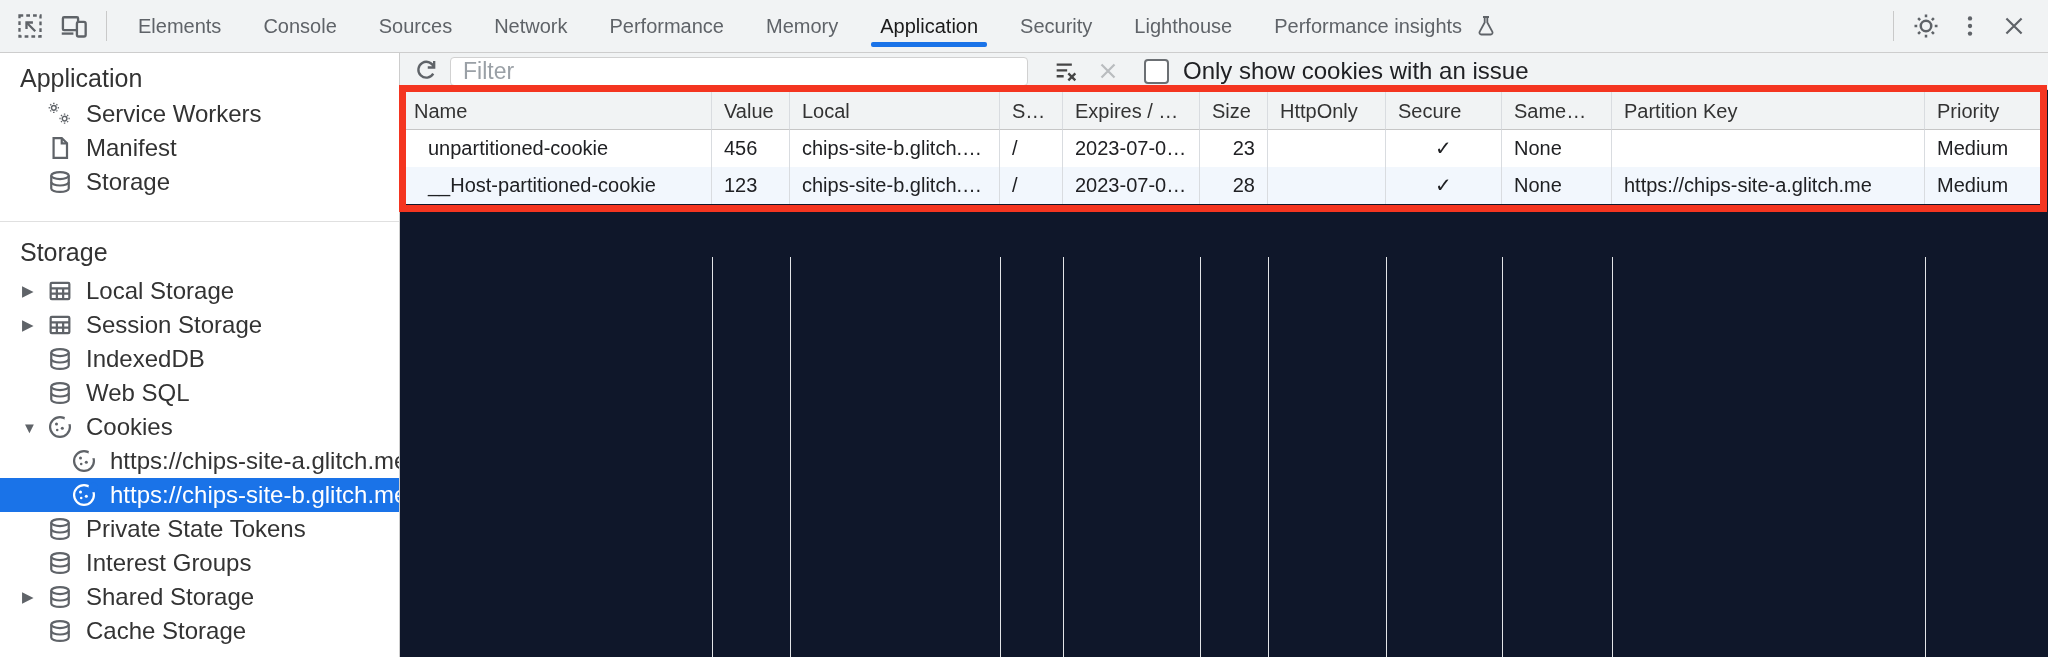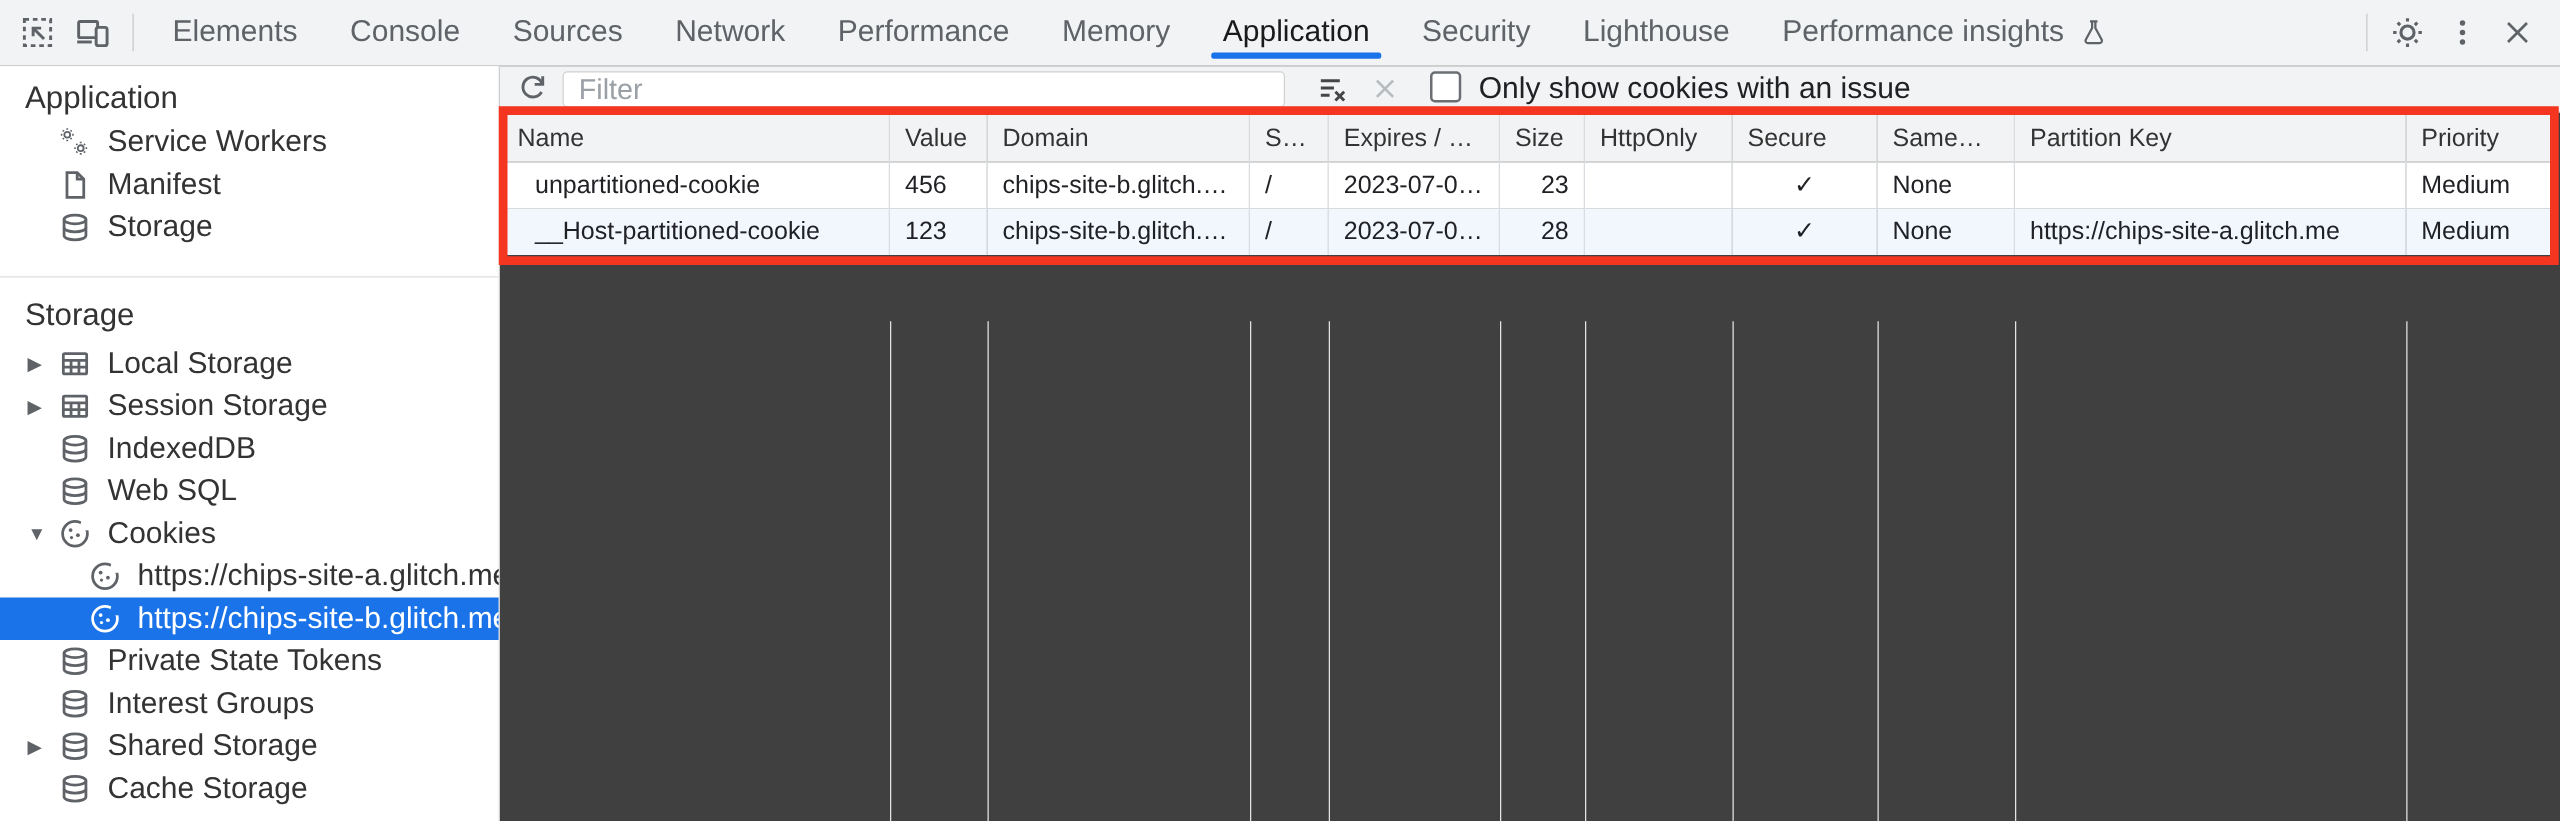--- a/index.html
+++ b/index.html
@@ -21,21 +21,21 @@
     display:flex; align-items:center;
   }
   .tabbar .icon-btn {
     width:44px; height:44px; display:flex; align-items:center; justify-content:center;
     color:#5f6368; flex:none;
   }
   .tabbar .vdiv { width:1px; height:30px; background:#c9c9c9; margin:0 10px; flex:none; }
   .tabs { display:flex; align-items:stretch; height:100%; flex:1; }
   .tab {
     position:relative; display:flex; align-items:center; padding:0 21px;
-    font-size:24px; color:#5f6368; white-space:nowrap;
+    font-size:20px; color:#5f6368; white-space:nowrap;
   }
   .tab .flask { margin-left:12px; color:#5f6368; }
   .tab.selected { color:#1a1a1a; }
   .tab.selected::after {
     content:""; position:absolute; left:12px; right:12px; bottom:5px; height:5px;
     background:#1a73e8; border-radius:2px;
   }
   .tabbar-right { display:flex; align-items:center; flex:none; padding-right:12px; }
 
   
@@ -54,37 +54,37 @@
   .s-row .tri { width:24px; margin-left:22px; flex:none; font-size:15px; color:#5f6368; text-align:left; }
   .s-row .tri.empty { visibility:hidden; }
   .s-row .tri.child { margin-left:46px; }
   .s-row .s-icon { width:28px; height:28px; margin-right:12px; flex:none; color:#5f6368; }
   .s-row.selected { background:#1a73e8; color:#fff; }
   .s-row.selected .s-icon { color:#fff; }
   .bite { fill:#fff; }
   .s-row.selected .bite { fill:#1a73e8; }
 
   
-  .main { position:absolute; left:400px; top:53px; right:0; bottom:0; background:#404040; }
+  .main { position:absolute; left:400px; top:53px; right:0; bottom:0; background:#0f172a; }
   .cookie-toolbar {
     position:absolute; left:0; top:0; right:0; height:37px;
     background:#f1f3f4; border-bottom:1px solid #d6d6d6;
     display:flex; align-items:center;
   }
   .tool-btn { width:40px; height:34px; display:flex; align-items:center; justify-content:center; color:#5f6368; flex:none; }
   .filter-input {
     width:578px; height:29px; margin-left:4px;
     border:1px solid #d1d1d1; border-radius:4px; background:#fff;
     font-family:"Liberation Sans", sans-serif; font-size:23px; color:#202124;
     padding:0 12px; outline:none;
   }
   .filter-input::placeholder { color:#9aa0a6; }
   .tool-btn.clear-filter { margin-left:18px; color:#454545; }
   .tool-btn.clear-x { margin-left:2px; color:#b9bcbf; }
-  .issues-check { display:flex; margin-left:16px; }
+  .issues-check { display:flex; align-items:center; margin-left:16px; }
   .checkbox { width:25px; height:25px; border:2px solid #6b6f73; border-radius:4px; background:#fff; flex:none; }
   .issues-label { font-size:24px; color:#202124; margin-left:14px; white-space:nowrap; }
 
   
   .grid {
     position:absolute; left:2px; top:39px; width:1644px;
     display:grid;
     grid-template-columns:310px 78px 210px 63px 137px 68px 118px 116px 110px 313px 1fr;
     font-size:20px;
   }
@@ -411,21 +411,21 @@
       </div>
       <div class="issues-check">
         <span class="checkbox"></span>
         <span class="issues-label">Only show cookies with an issue</span>
       </div>
     </div>
 
     <div class="grid">
       <div class="gc hdr">Name</div>
       <div class="gc hdr">Value</div>
-      <div class="gc hdr">Domain</div>
+      <div class="gc hdr">Local</div>
       <div class="gc hdr">State</div>
       <div class="gc hdr">Expires / M…</div>
       <div class="gc hdr">Size</div>
       <div class="gc hdr">HttpOnly</div>
       <div class="gc hdr">Secure</div>
       <div class="gc hdr">SameSite</div>
       <div class="gc hdr">Partition Key</div>
       <div class="gc hdr last">Priority</div>
 
       <div class="gc r1" style="padding-left:26px;">unpartitioned-cookie</div>

